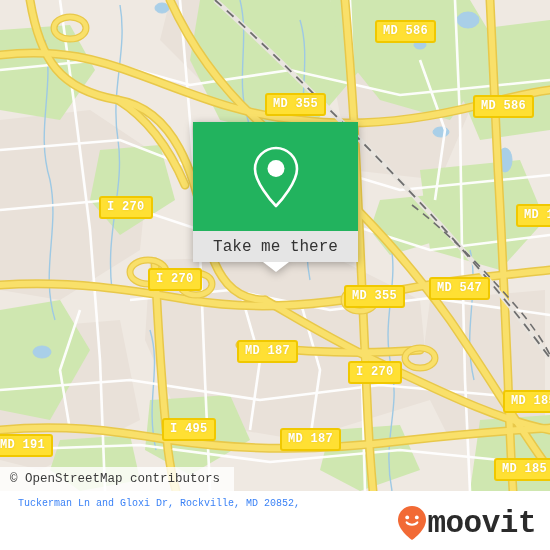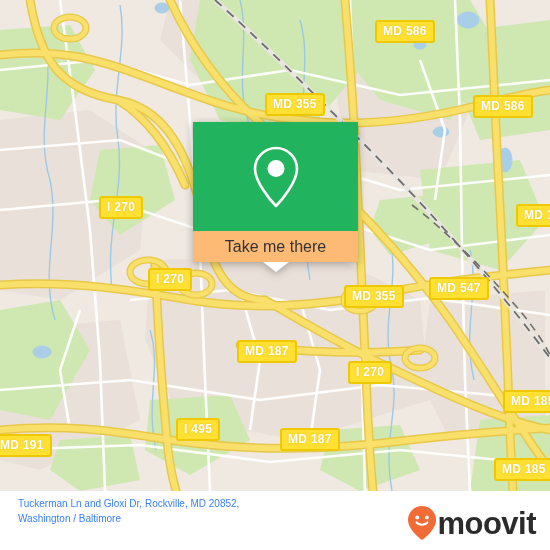--- a/index.html
+++ b/index.html
@@ -1,21 +1,21 @@
 <!DOCTYPE html>
 <html><head>
 <meta charset="utf-8">
 <style>
   html,body{margin:0;padding:0;}
   body{
     width:550px;height:550px;overflow:hidden;
     font-family:"Liberation Sans",sans-serif;
     background:#fff;
   }
-  #root{position:relative;width:550px;height:550px;}
+  #root{position:relative;width:550px;height:550px;font-family:Liberation Mono, monospace;}
 
   
   .map{
     position:absolute;left:0;top:0;width:550px;height:491px;
     background:#efe9e2;overflow:hidden;
   }
   .map svg{position:absolute;left:0;top:0;}
 
   
   .shield{
@@ -46,21 +46,21 @@
   
   .card{
     position:absolute;left:193px;top:122px;width:165px;
     filter:drop-shadow(0 2px 4px rgba(0,0,0,.30));
   }
   .card-top{
     height:109px;background:#22b35e;
     display:flex;align-items:center;justify-content:center;
   }
   .card-bottom{
-    height:31px;background:#fdba74;
+    height:31px;background:#e5e5e5;
     display:flex;align-items:center;justify-content:center;
     font-size:16px;color:#333;
   }
   .card-tail{
     position:absolute;left:50%;top:140px;
     transform:translateX(-50%);
     width:0;height:0;
     border-left:13px solid transparent;
     border-right:13px solid transparent;
     border-top:10px solid #fff;
@@ -221,44 +221,44 @@
         <div class="shield" style="left: 265px; top: 93px;">MD 355</div>
         <div class="shield" style="left: 516px; top: 204px;">MD 185</div>
         <div class="shield" style="left: 99px; top: 196px;">I 270</div>
         <div class="shield" style="left: 148px; top: 268px;">I 270</div>
         <div class="shield" style="left: 344px; top: 285px;">MD 355</div>
         <div class="shield" style="left: 429px; top: 277px;">MD 547</div>
         <div class="shield" style="left: 237px; top: 340px;">MD 187</div>
         <div class="shield" style="left: 348px; top: 361px;">I 270</div>
         <div class="shield" style="left: 503px; top: 390px;">MD 185</div>
         <div class="shield" style="left: -8px; top: 434px;">MD 191</div>
-        <div class="shield" style="left: 176px; top: 418px;">I 495</div>
+        <div class="shield" style="left: 162px; top: 418px;">I 495</div>
         <div class="shield" style="left: 280px; top: 428px;">MD 187</div>
         <div class="shield" style="left: 494px; top: 458px;">MD 185</div>
       </div>
 
+    <div class="attrib">© OpenStreetMap contributors</div>
   </div>
 
   <div class="card">
     <div class="card-top">
       <svg width="56" height="66" viewBox="0 0 56 66">
         <path d="M28,4 C39.6,4 49,13.4 49,25 C49,38 33.5,56.5 28,62 C22.5,56.5 7,38 7,25 C7,13.4 16.4,4 28,4 Z" fill="none" stroke="#ffffff" stroke-width="2.6" stroke-linejoin="round"></path>
         <circle cx="28" cy="24.5" r="8.5" fill="#ffffff"></circle>
       </svg>
     </div>
     <div class="card-bottom">
       <span>Take me there</span>
     </div>
     <div class="card-tail"></div>
   </div>
 
   <div class="footer">
     <div class="footer-text">
       <div>Tuckerman Ln and Gloxi Dr, Rockville, MD 20852,</div>
-      <div>Washington / Baltimore</div>
     </div>
     <div class="logo">
       <svg width="30" height="36" viewBox="0 0 30 36">
         <path d="M15,1 C22.7,1 29,7.3 29,15 C29,24 18,33 15,35 C12,33 1,24 1,15 C1,7.3 7.3,1 15,1 Z" fill="#f26a35"></path>
         <circle cx="10.2" cy="12.4" r="1.9" fill="#ffffff"></circle>
         <circle cx="19.8" cy="12.4" r="1.9" fill="#ffffff"></circle>
         <path d="M9.6,17.4 C11.5,20.4 18.5,20.4 20.4,17.4" fill="none" stroke="#ffffff" stroke-width="2" stroke-linecap="round"></path>
       </svg>
       <span class="logo-word">moovit</span>
     </div>

